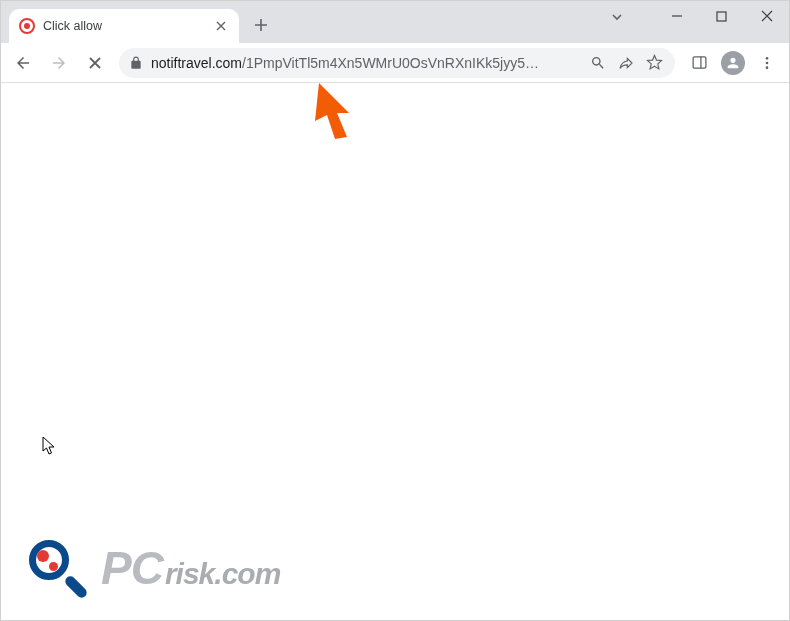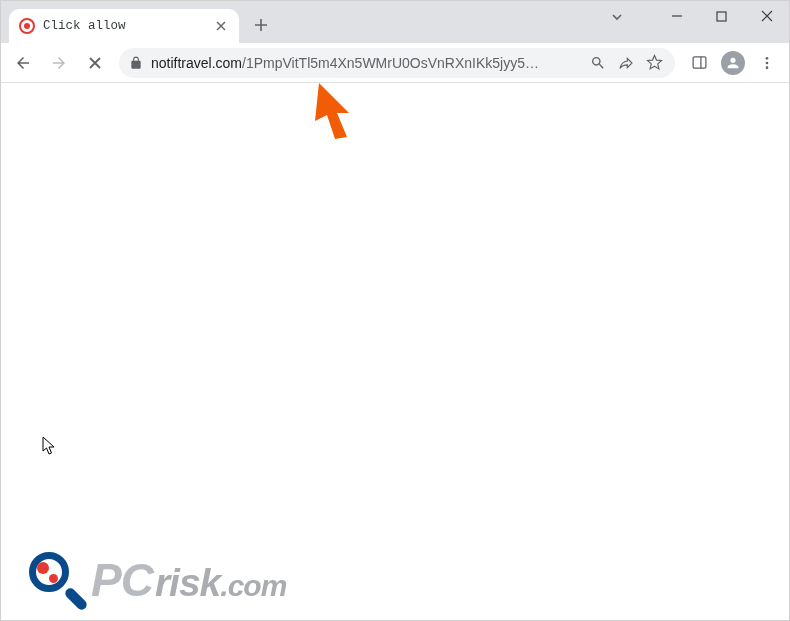--- a/index.html
+++ b/index.html
@@ -14,21 +14,20 @@
   border: 1px solid #d0d0d0;
 }
 
 
 .titlebar {
   height: 42px;
   background: #dfe1e5;
   display: flex;
   align-items: flex-end;
   position: relative;
-  font-family: Liberation Mono, monospace;
 }
 .tab {
   margin-left: 8px;
   margin-top: 6px;
   height: 34px;
   width: 230px;
   background: #fff;
   border-radius: 10px 10px 0 0;
   display: flex;
   align-items: center;
@@ -186,24 +185,24 @@
   position: absolute;
   left: 41px;
   top: 435px;
   pointer-events: none;
 }
 
 
 .watermark {
   position: absolute;
   left: 28px;
-  bottom: 12px;
-  display: flex;
-  align-items: center;
-  gap: 6px;
+  bottom: 24px;
+  display: flex;
+  align-items: center;
+  gap: 16px;
   color: #8a8f94;
   font-family: Arial, sans-serif;
 }
 .watermark .mag {
   width: 56px; height: 56px;
   position: relative;
 }
 .watermark .mag .ring {
   width: 40px; height: 40px;
   border: 7px solid #0a4a8a;
@@ -235,21 +234,21 @@
 }
 .watermark .txt {
   font-size: 46px;
   font-weight: bold;
   font-style: italic;
   letter-spacing: -1px;
   display: flex;
   align-items: baseline;
 }
 .watermark .txt .pc { color: #b8bcc0; }
-.watermark .txt .risk { color: #a9adb1; font-size: 39px; margin-left: 2px; }
+.watermark .txt .risk { color: #a9adb1; font-size: 30px; margin-left: 2px; }
 .watermark .txt .com { color: #a9adb1; font-size: 30px; font-style: italic; }
 </style>
 </head>
 <body>
 
 <div class="titlebar">
   <div class="tab">
     <div class="favicon"></div>
     <div class="tab-title">Click allow</div>
     <div class="tab-close">

